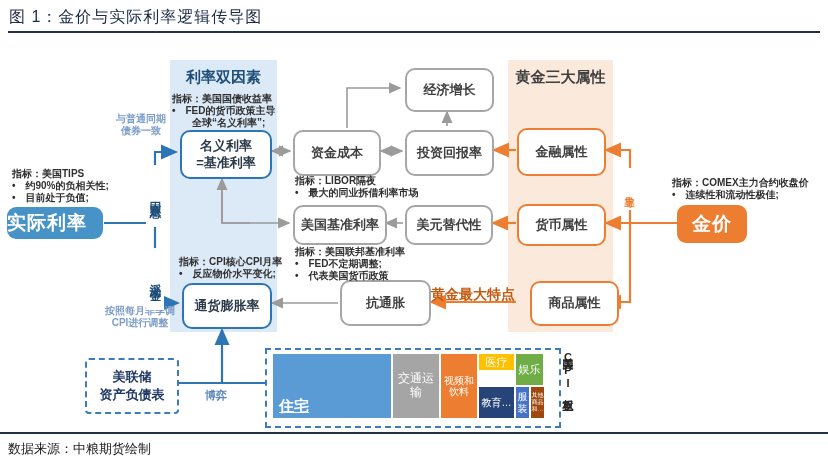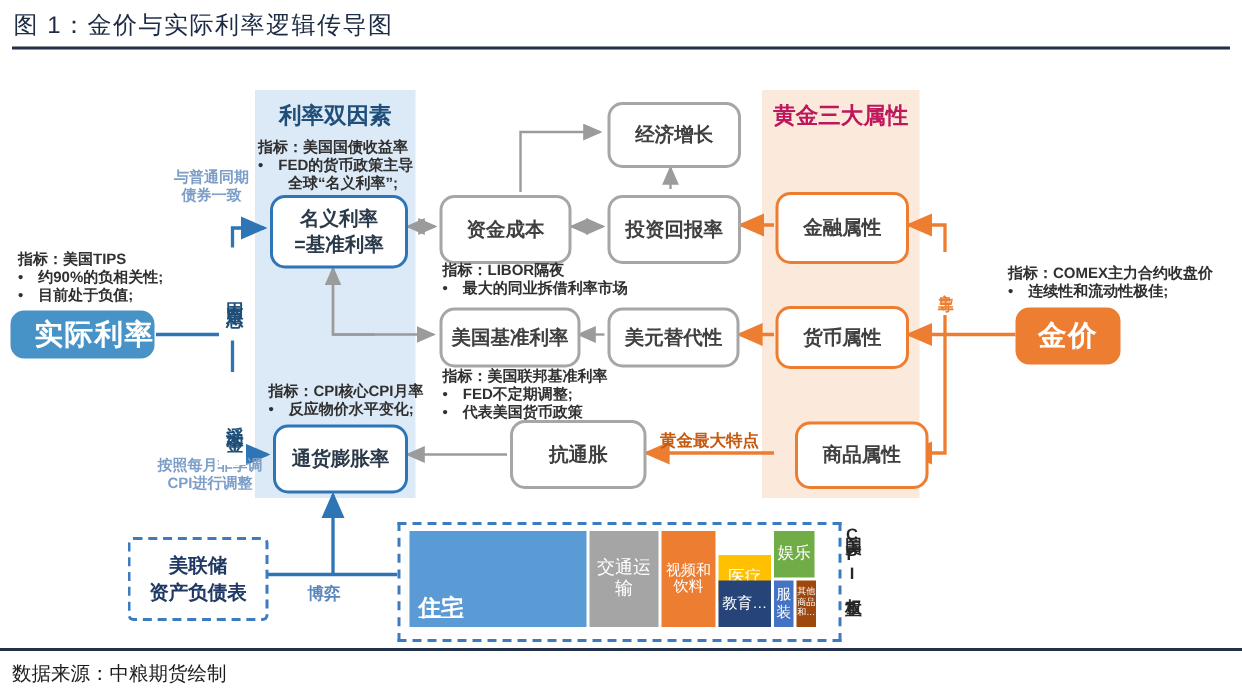--- a/index.html
+++ b/index.html
@@ -13,21 +13,21 @@
   .title-rule{left:8px;top:31px;width:812px;height:2px;background:#223049;}
   .footer-rule{left:0px;top:432px;width:828px;height:2px;background:#223049;}
   .fig-source{left:8px;top:440px;font-size:13px;color:#1a1a1a;text-align:right;}
 
   
   .panel{top:60px;height:272px;z-index:0;}
   .panel-rate{left:170px;width:107px;background:#dce9f6;}
   .panel-gold{left:508px;width:105px;background:#fbeadb;}
   .panel-title{width:100%;text-align:center;margin-top:8px;font-size:15px;font-weight:bold;}
   .panel-rate .panel-title{color:#1f4e79;}
-  .panel-gold .panel-title{color:#be185d;}
+  .panel-gold .panel-title{color:#404040;}
 
   
   svg.connectors{left:0;top:0;z-index:1;}
 
   
   .node{z-index:2;background:#fff;border-radius:10px;display:flex;align-items:center;justify-content:center;
         text-align:center;font-size:13px;font-weight:600;line-height:1.25;}
   .b-blue{border:2px solid #2e75b6;color:#2b3a4a;}
   .b-gray{border:2px solid #a6a6a6;color:#404040;}
   .b-orange{border:2px solid #ed7d31;color:#404040;}
@@ -37,21 +37,21 @@
   .n-roi{left:405px;top:130px;width:85px;height:42px;}
   .n-growth{left:405px;top:68px;width:85px;height:40px;}
   .n-usbase{left:293px;top:205px;width:90px;height:36px;}
   .n-usdalt{left:405px;top:205px;width:84px;height:36px;}
   .n-antiinfl{left:340px;top:280px;width:87px;height:42px;}
   .n-finattr{left:517px;top:128px;width:85px;height:44px;}
   .n-curattr{left:517px;top:204px;width:85px;height:38px;}
   .n-comattr{left:530px;top:281px;width:85px;height:41px;}
 
   .n-realrate{left:7px;top:207px;width:96px;height:32px;background:#4793c8;border-radius:9px;
-              color:#fff;font-size:19px;font-weight:bold;z-index:2;display:flex;align-items:center;justify-content:flex-end;letter-spacing:1px;}
+              color:#fff;font-size:19px;font-weight:bold;z-index:2;display:flex;align-items:center;justify-content:flex-start;letter-spacing:1px;}
   .n-goldprice{left:677px;top:205px;width:70px;height:38px;background:#ed7d31;border-radius:9px;
                color:#fff;font-size:19px;font-weight:bold;z-index:2;display:flex;align-items:center;justify-content:center;letter-spacing:1px;}
   .n-fedbs{left:85px;top:358px;width:90px;height:52px;border:2px dashed #3c7bbe;border-radius:4px;background:#fff;
            color:#1f3864;font-size:13px;font-weight:600;z-index:2;display:flex;align-items:center;justify-content:center;text-align:center;line-height:1.4;}
 
   
   .ann{z-index:3;font-size:10px;font-weight:600;color:#303030;line-height:1.18;}
   .ann-treasury{left:172px;top:93px;width:104px;}
   .ann-tips{left:12px;top:168px;width:140px;}
   .ann-libor{left:295px;top:175px;width:150px;}
@@ -64,31 +64,31 @@
   .note-bond{left:96px;top:113px;width:90px;}
   .note-cpiadj{left:88px;top:305px;width:104px;}
 
   
   .chip{z-index:3;background:#fff;display:flex;align-items:center;justify-content:center;margin-top:12px;}
   .chip-vert{writing-mode:vertical-rl;text-orientation:upright;letter-spacing:2px;}
   .chip-fixed{left:146px;top:153px;width:18px;height:62px;font-size:11.5px;font-weight:bold;color:#1f4e79;}
   .chip-float{left:146px;top:236px;width:18px;height:62px;font-size:11.5px;font-weight:bold;color:#1f4e79;}
   .chip-dominate{left:621px;top:156px;width:18px;height:42px;font-size:10.5px;font-weight:bold;color:#ed7d31;}
   .chip-game{left:198px;top:374px;width:36px;height:18px;font-size:11px;font-weight:bold;color:#5c87bc;}
-  .lbl-goldfeature{left:428px;top:286px;width:90px;font-size:11px;font-weight:bold;color:#c55a11;z-index:3;text-align:center;}
+  .lbl-goldfeature{left:428px;top:286px;width:90px;font-size:14px;font-weight:bold;color:#c55a11;z-index:3;text-align:center;}
 
   
   .treemap{left:265px;top:348px;width:292px;height:76px;border:2px dashed #3c7bbe;background:#fff;z-index:2;}
   .seg{position:absolute;color:#fff;overflow:hidden;display:flex;align-items:center;justify-content:center;text-align:center;line-height:1.15;}
   .seg-housing{left:6px;top:4px;width:118px;height:64px;background:#5b9bd5;align-items:flex-end;justify-content:flex-start;
                font-size:15px;font-weight:bold;padding:0;}
   .seg-housing span{margin:4px 0 4px 6px;text-decoration:underline;}
   .seg-transport{left:126px;top:4px;width:46px;height:64px;background:#a5a5a5;font-size:12px;}
   .seg-food{left:174px;top:4px;width:36px;height:64px;background:#ed7d31;font-size:10px;}
-  .seg-medical{left:212px;top:20px;width:35px;height:31px;background:#ffc000;font-size:11px;}
+  .seg-medical{left:212px;top:4px;width:35px;height:16px;background:#ffc000;font-size:11px;}
   .seg-education{left:212px;top:37px;width:35px;height:31px;background:#264478;font-size:10px;}
   .seg-entertain{left:249px;top:4px;width:27px;height:31px;background:#70ad47;font-size:11px;}
   .seg-apparel{left:249px;top:37px;width:13px;height:31px;background:#4472c4;font-size:10px;}
   .seg-other{left:264px;top:37px;width:13px;height:31px;background:#9e480e;font-size:6px;}
   .lbl-cpiweight{left:560px;top:349px;height:78px;writing-mode:vertical-rl;text-orientation:upright;
                  font-size:11px;font-weight:600;color:#262626;letter-spacing:1px;z-index:3;}
 </style>
 </head>
 <body>
 

